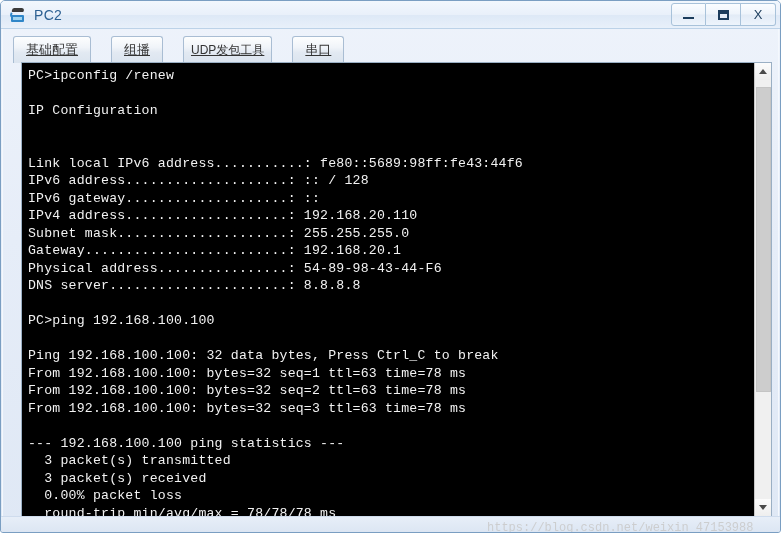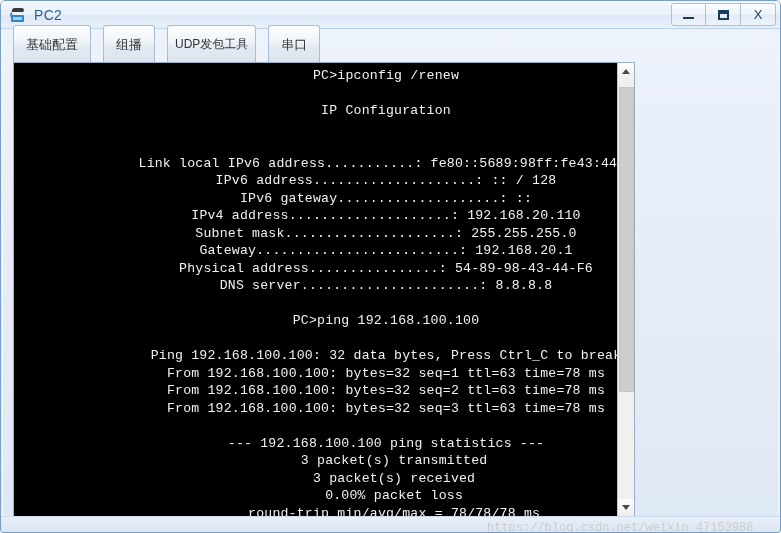--- a/index.html
+++ b/index.html
@@ -14,21 +14,20 @@
 
   
   #window {
     position: absolute;
     left: 0; top: 0;
     width: 781px; height: 533px;
     background: linear-gradient(to bottom, #eef3fb 0%, #e6edf8 45%, #dfe8f5 100%);
     border: 1px solid #7a9ec2;
     border-radius: 5px 5px 3px 3px;
     overflow: hidden;
-    text-align: center;
   }
   #window-inner-glow {
     position: absolute;
     left: 1px; top: 1px; right: 1px; bottom: 1px;
     border: 1px solid #f4f8fd;
     border-radius: 4px;
     pointer-events: none;
   }
 
   
@@ -123,48 +122,49 @@
 
   
   #tabstrip {
     position: absolute;
     left: 12px; top: 34px;
     height: 28px;
     display: flex;
     align-items: flex-end;
   }
   .tab {
-    height: 38px;
+    height: 27px;
     min-width: 36px;
     padding: 0 12px;
-    margin-right: 12px;
+    margin-right: 20px;
     display: flex;
     align-items: center;
     justify-content: center;
     font-size: 13px;
     color: #333333;
     background: linear-gradient(to bottom, #fdfefe 0%, #f0f4f9 40%, #e2e9f2 60%, #dbe4ef 100%);
     border: 1px solid #a9bdd3;
     border-bottom: none;
     border-radius: 3px 3px 0 0;
     white-space: nowrap;
     font-family: "Liberation Sans", sans-serif;
+    text-decoration: underline;
   }
   .tab.selected {
     background: linear-gradient(to bottom, #ffffff 0%, #fbfcfe 55%, #f4f7fb 100%);
     color: #5a5a5a;
     border-color: #b7c7d8;
   }
   .tab.small { font-size: 12px; padding: 8px 7px; }
 
   
   #terminal-frame {
     position: absolute;
-    left: 12px; top: 61px;
-    width: 622px; height: 455px;
+    left: 20px; top: 61px;
+    width: 751px; height: 455px;
     border: 1px solid #9aafc4;
     background: #000000;
     overflow: hidden;
   }
   #terminal {
     position: absolute;
     left: 0; top: 0;
     width: 738px; height: 453px;
     background: #000000;
     overflow: hidden;

